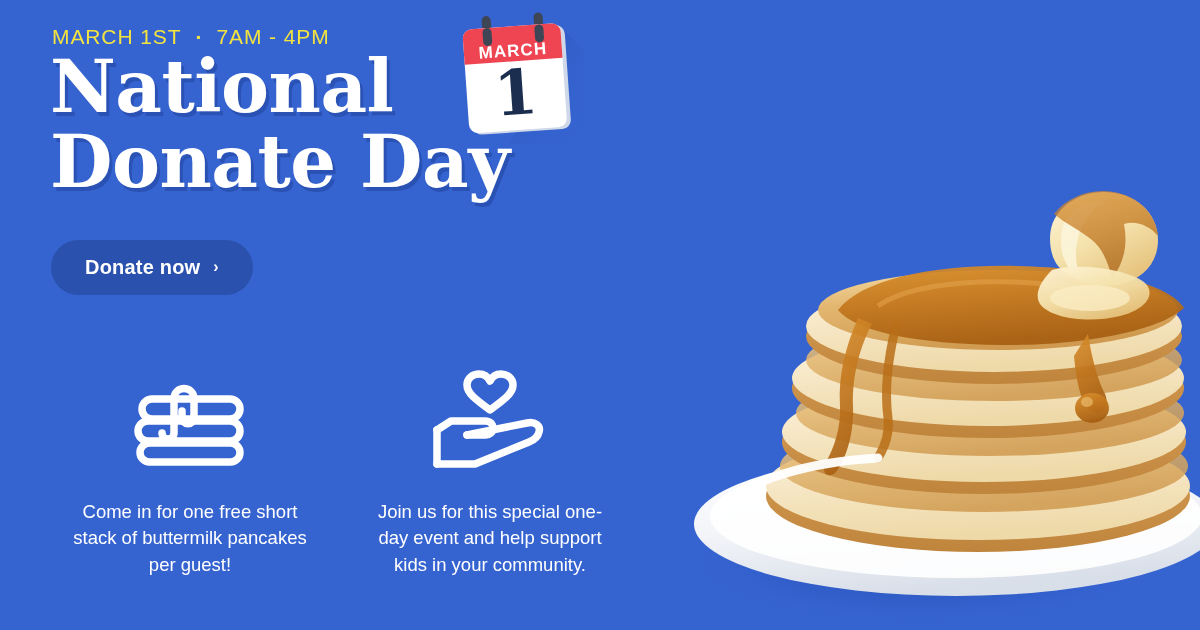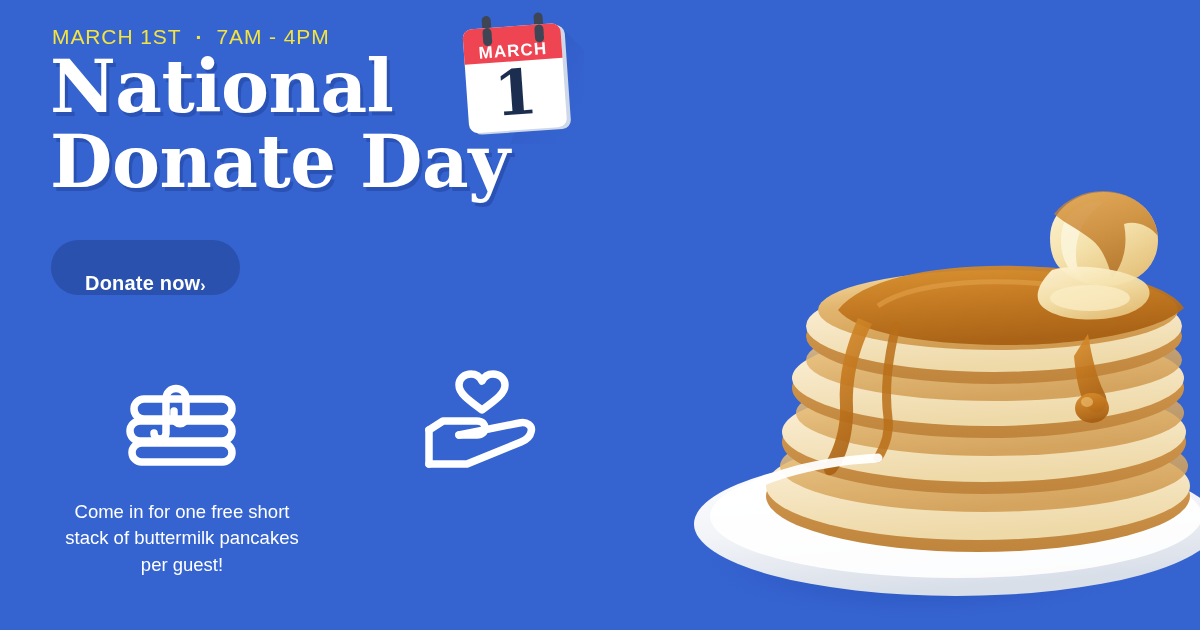--- a/index.html
+++ b/index.html
@@ -67,21 +67,22 @@
   }
   .headline-line.l2 { margin-top:4px; }
 
   
   .donate-btn {
     position:absolute;
     left:51px; top:240px;
     height:55px;
     padding:0 34px;
     display:inline-flex;
-    align-items:flex-end;
+    align-items:center;
+    gap:13px;
     background:#2a51ad;
     border:none;
     border-radius:28px;
     cursor:pointer;
     white-space:nowrap;
   }
   .donate-label {
     color:#ffffff;
     font-size:20px;
     font-weight:bold;
@@ -92,21 +93,21 @@
     font-size:16px;
     font-weight:bold;
     line-height:1;
     position:relative;
     top:-1px;
   }
 
   
   .features {
     position:absolute;
-    left:32px; top:368px;
+    left:40px; top:368px;
     width:620px;
     display:flex;
   }
   .feature {
     width:300px;
     display:flex;
     flex-direction:column;
     align-items:center;
   }
   .feature-icon {
@@ -187,20 +188,21 @@
           <svg width="122" height="104" viewBox="0 0 122 104" fill="none" stroke="#ffffff" stroke-width="7.5" stroke-linecap="round" stroke-linejoin="round">
 
             <path d="M61 41 C46 30, 38 24, 38 16 C38 9, 44 5, 50 5 C55 5, 59 8, 61 12
                      C63 8, 67 5, 72 5 C78 5, 84 9, 84 16 C84 24, 76 30, 61 41 Z"></path>
 
             <path d="M8 61 L22 52 L56 52 C62 52, 64 56, 64 59 C64 63, 61 66, 56 66 L38 66"></path>
             <path d="M38 66 L98 54 C106 52, 112 57, 110 63 C109 68, 105 71, 100 73 L46 95 L8 95"></path>
             <path d="M8 61 L8 95"></path>
           </svg>
         </div>
+        <p class="feature-text">Join us for this special one-day event and help support kids in your community.</p>
       </div>
 
     </div>
   </div>
 
   <div class="calendar">
     <svg width="132" height="145" viewBox="0 0 132 145">
       <defs>
         <linearGradient id="calShadow" x1="0" y1="0" x2="1" y2="1">
           <stop offset="0%" stop-color="#2349a8" stop-opacity="0.55"></stop>

